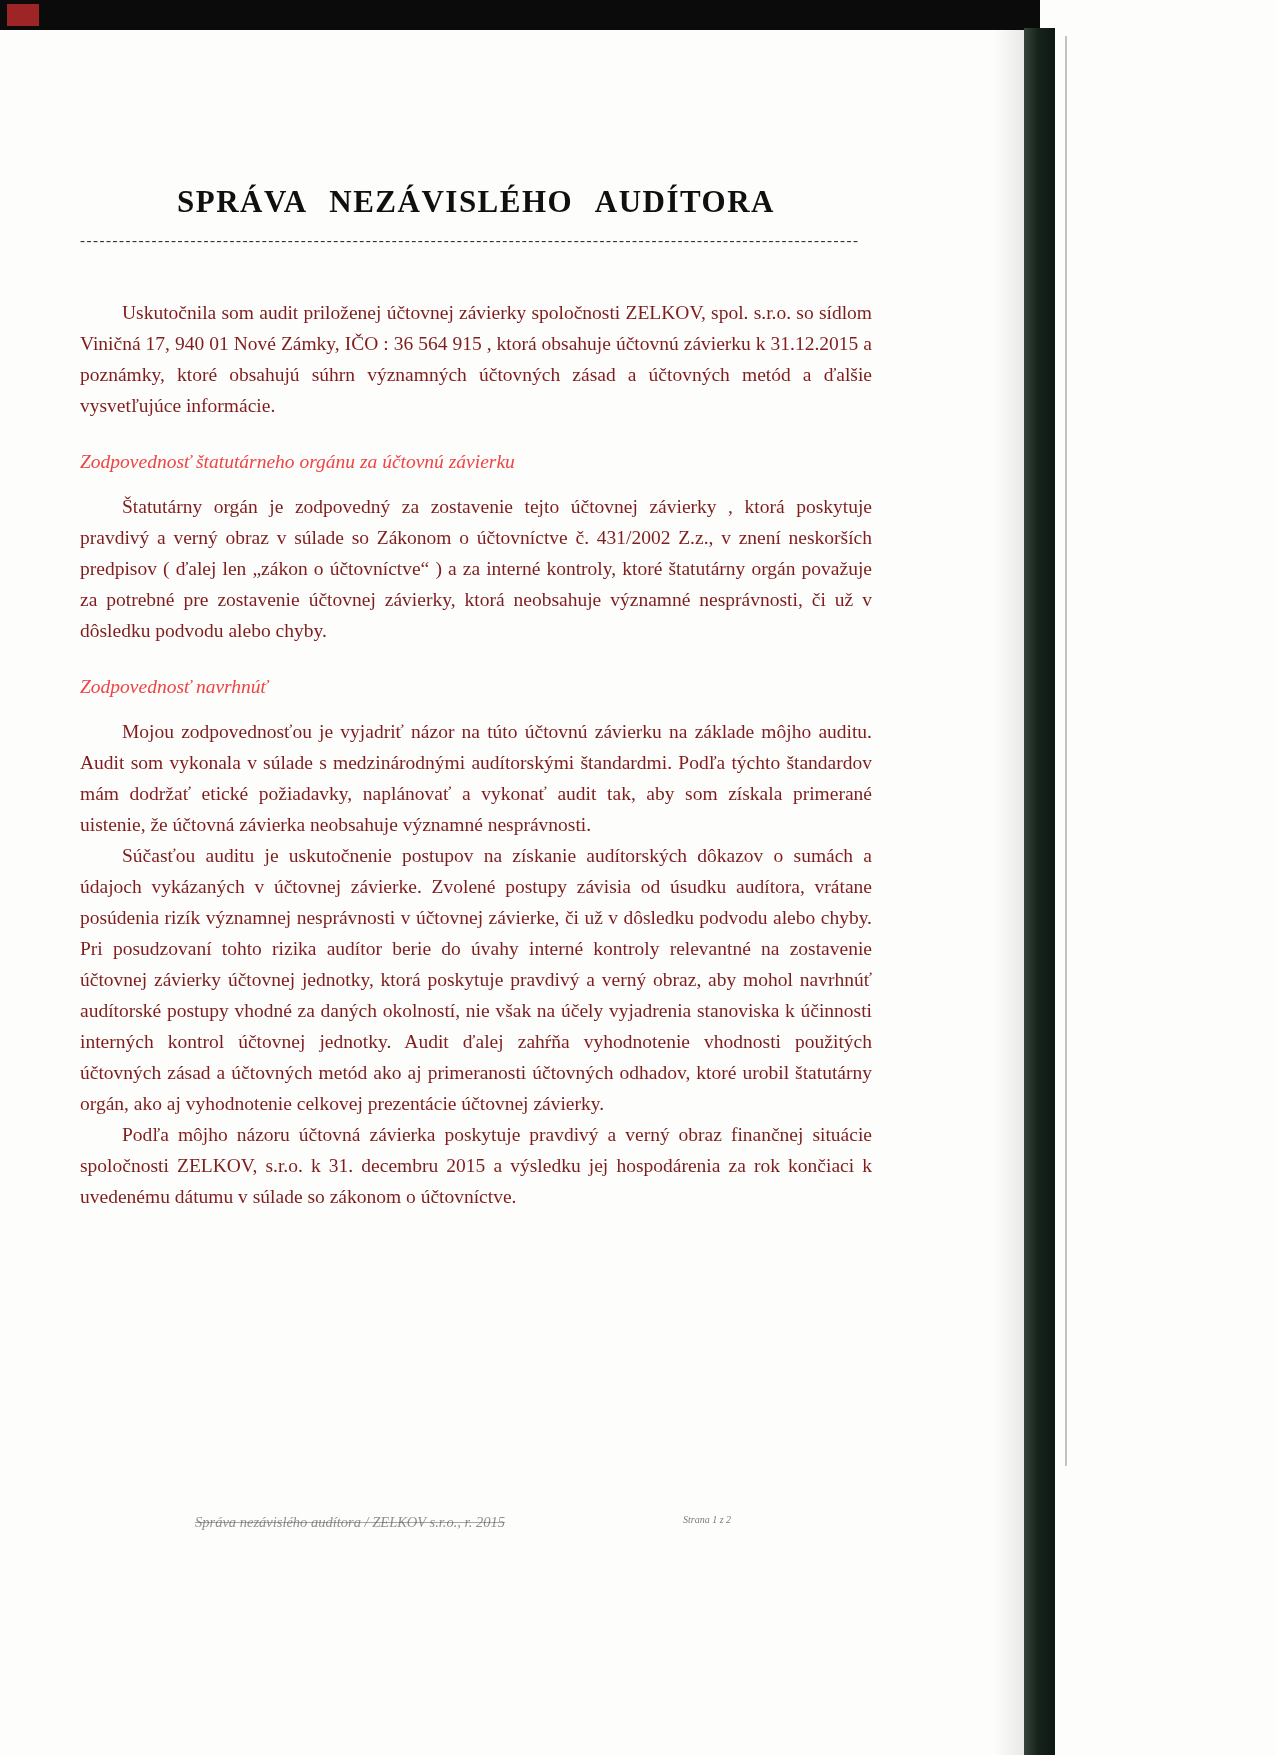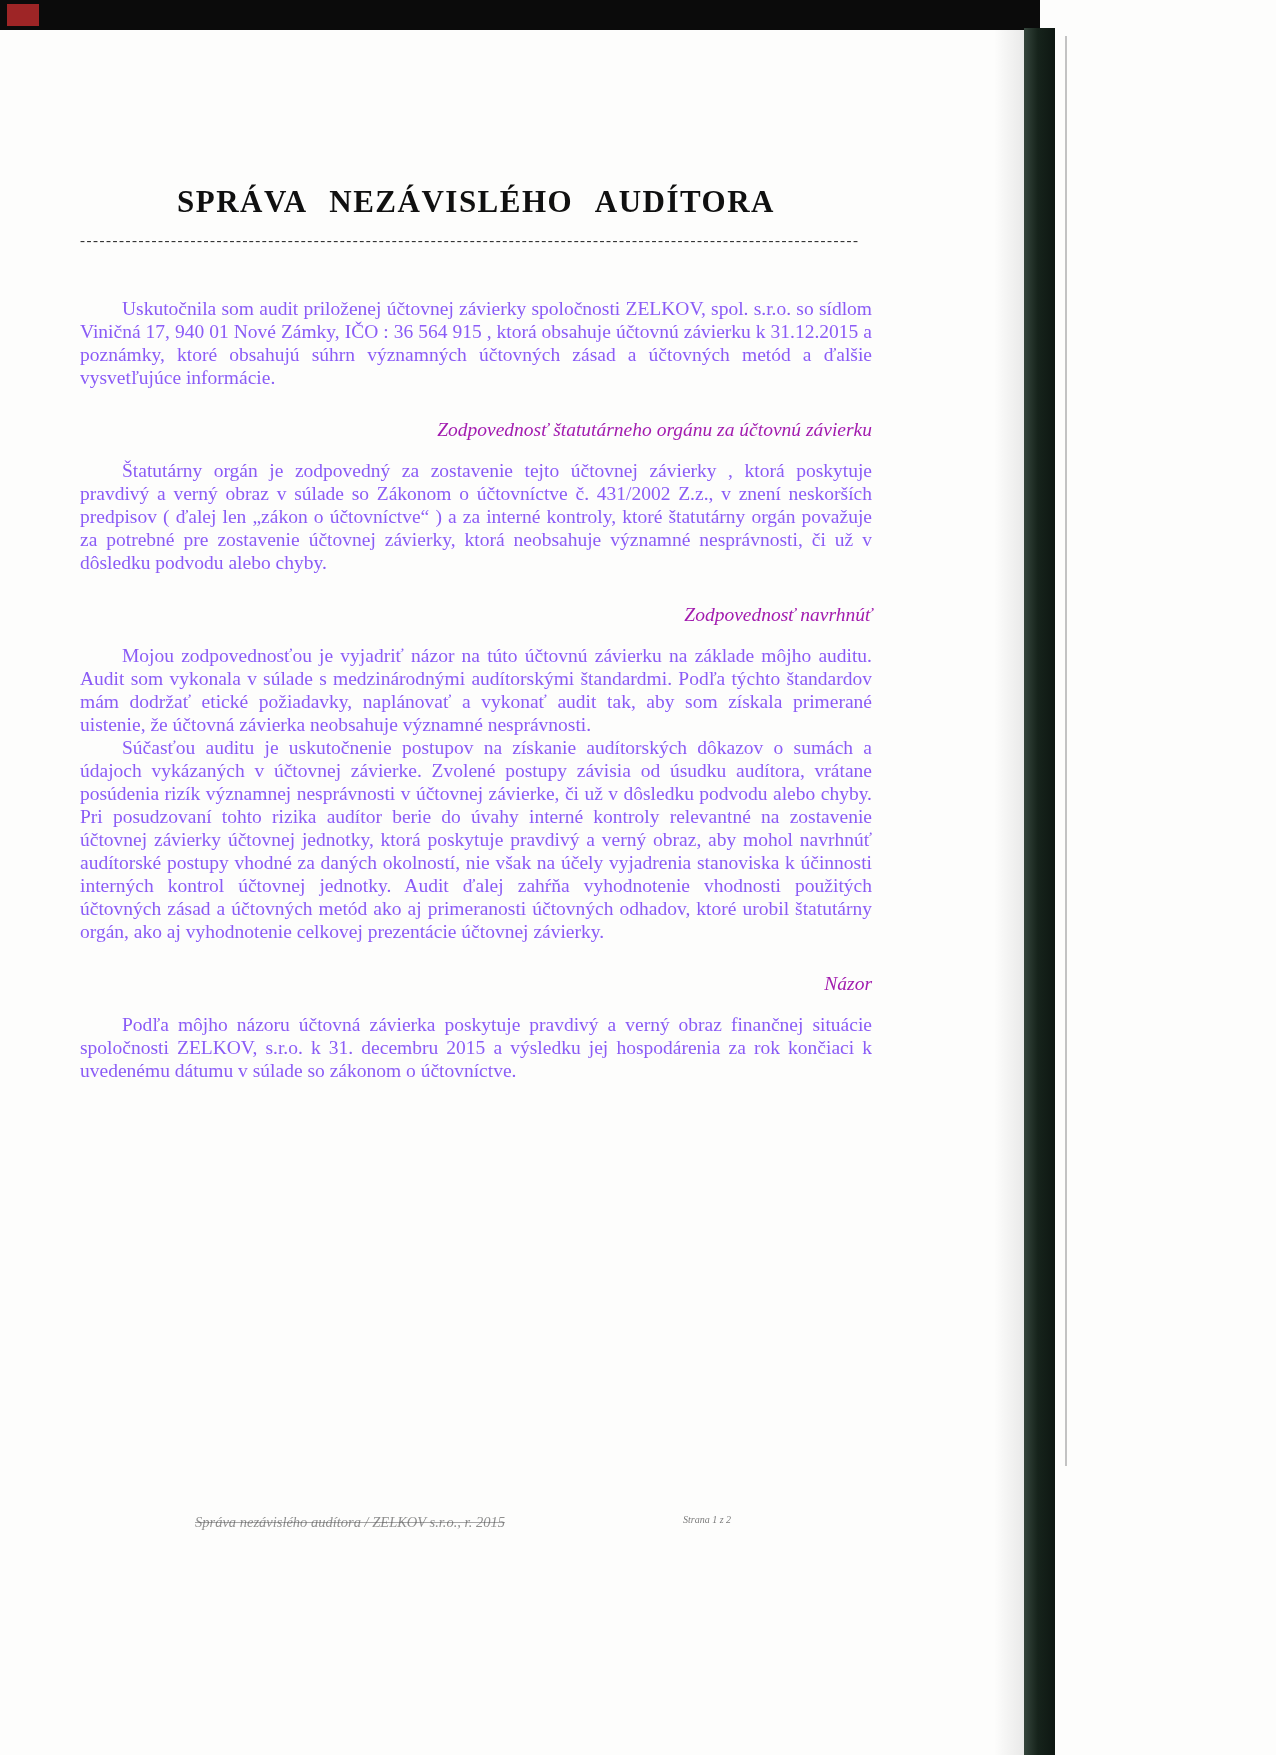--- a/index.html
+++ b/index.html
@@ -67,33 +67,32 @@
     margin-top: 12px;
     font-size: 15px;
     letter-spacing: 1.5px;
     white-space: nowrap;
     overflow: hidden;
     width: 100%;
     color: #2e2e2e;
   }
   .para {
     font-size: 19.5px;
-    line-height: 23px;
+    line-height: 31px;
     text-align: justify;
     text-indent: 42px;
-    color: #8b5cf6;
+    color: #7f1d1d;
   }
   .intro { margin-top: 48px; }
   .sec-heading {
     margin-top: 30px;
     font-size: 19.5px;
     font-style: italic;
     font-weight: normal;
-    color: #a21caf;
-    text-align: right;
+    color: #ef4444;
   }
   .sec-heading + .para { margin-top: 18px; }
   .tight { margin-top: 0; }
   .footer-left {
     position: absolute; left: 195px; top: 1514px;
     font-style: italic; font-size: 14.5px;
     color: #8f8f8f;
     filter: blur(0.4px);
     text-decoration: line-through;
     text-decoration-color: rgba(95,95,95,0.55);
@@ -125,21 +124,20 @@
 
     <p class="para intro">Uskutočnila som audit  priloženej účtovnej závierky spoločnosti   ZELKOV, spol. s.r.o. so sídlom Viničná 17, 940 01 Nové Zámky,  IČO : 36 564 915 , ktorá obsahuje účtovnú závierku  k 31.12.2015 a poznámky, ktoré obsahujú súhrn významných účtovných zásad a účtovných metód a ďalšie vysvetľujúce informácie.</p>
 
     <h2 class="sec-heading">Zodpovednosť štatutárneho orgánu za účtovnú závierku</h2>
     <p class="para">Štatutárny orgán je  zodpovedný za zostavenie tejto účtovnej závierky , ktorá poskytuje pravdivý  a verný  obraz  v súlade  so  Zákonom  o účtovníctve  č.  431/2002  Z.z.,  v znení neskorších  predpisov  (  ďalej  len  „zákon  o účtovníctve“  )  a za  interné  kontroly,  ktoré štatutárny  orgán  považuje  za  potrebné  pre  zostavenie  účtovnej  závierky,  ktorá  neobsahuje významné nesprávnosti, či už v dôsledku podvodu alebo chyby.</p>
 
     <h2 class="sec-heading">Zodpovednosť navrhnúť</h2>
     <p class="para">Mojou zodpovednosťou je vyjadriť názor na túto účtovnú závierku  na základe môjho auditu. Audit som vykonala  v súlade s medzinárodnými audítorskými štandardmi. Podľa týchto štandardov mám dodržať etické požiadavky, naplánovať a vykonať audit tak, aby som získala primerané uistenie, že účtovná závierka neobsahuje významné nesprávnosti.</p>
     <p class="para tight">Súčasťou auditu je uskutočnenie postupov na získanie audítorských dôkazov o sumách a údajoch vykázaných v účtovnej závierke. Zvolené postupy závisia od úsudku audítora, vrátane posúdenia rizík významnej nesprávnosti v účtovnej závierke, či už v dôsledku podvodu alebo chyby. Pri posudzovaní tohto rizika audítor berie do úvahy interné kontroly relevantné na zostavenie účtovnej závierky účtovnej jednotky, ktorá poskytuje pravdivý a verný obraz, aby mohol navrhnúť audítorské postupy vhodné za daných okolností, nie však na účely vyjadrenia stanoviska k účinnosti interných kontrol účtovnej jednotky. Audit ďalej zahŕňa vyhodnotenie vhodnosti použitých účtovných zásad a účtovných metód ako aj primeranosti účtovných odhadov, ktoré urobil štatutárny orgán, ako aj vyhodnotenie celkovej prezentácie účtovnej závierky.</p>
 
-    <h2 class="sec-heading">Názor</h2>
     <p class="para">Podľa môjho názoru účtovná závierka poskytuje pravdivý a verný obraz finančnej situácie  spoločnosti ZELKOV, s.r.o.  k 31. decembru 2015 a výsledku jej hospodárenia za rok končiaci k uvedenému dátumu v súlade so zákonom o účtovníctve.</p>
 
   </div>
 
   <span class="footer-left">Správa nezávislého audítora / ZELKOV s.r.o., r. 2015</span>
   <span class="footer-right">Strana 1 z 2</span>
 
 </div>
 
 </body></html>

